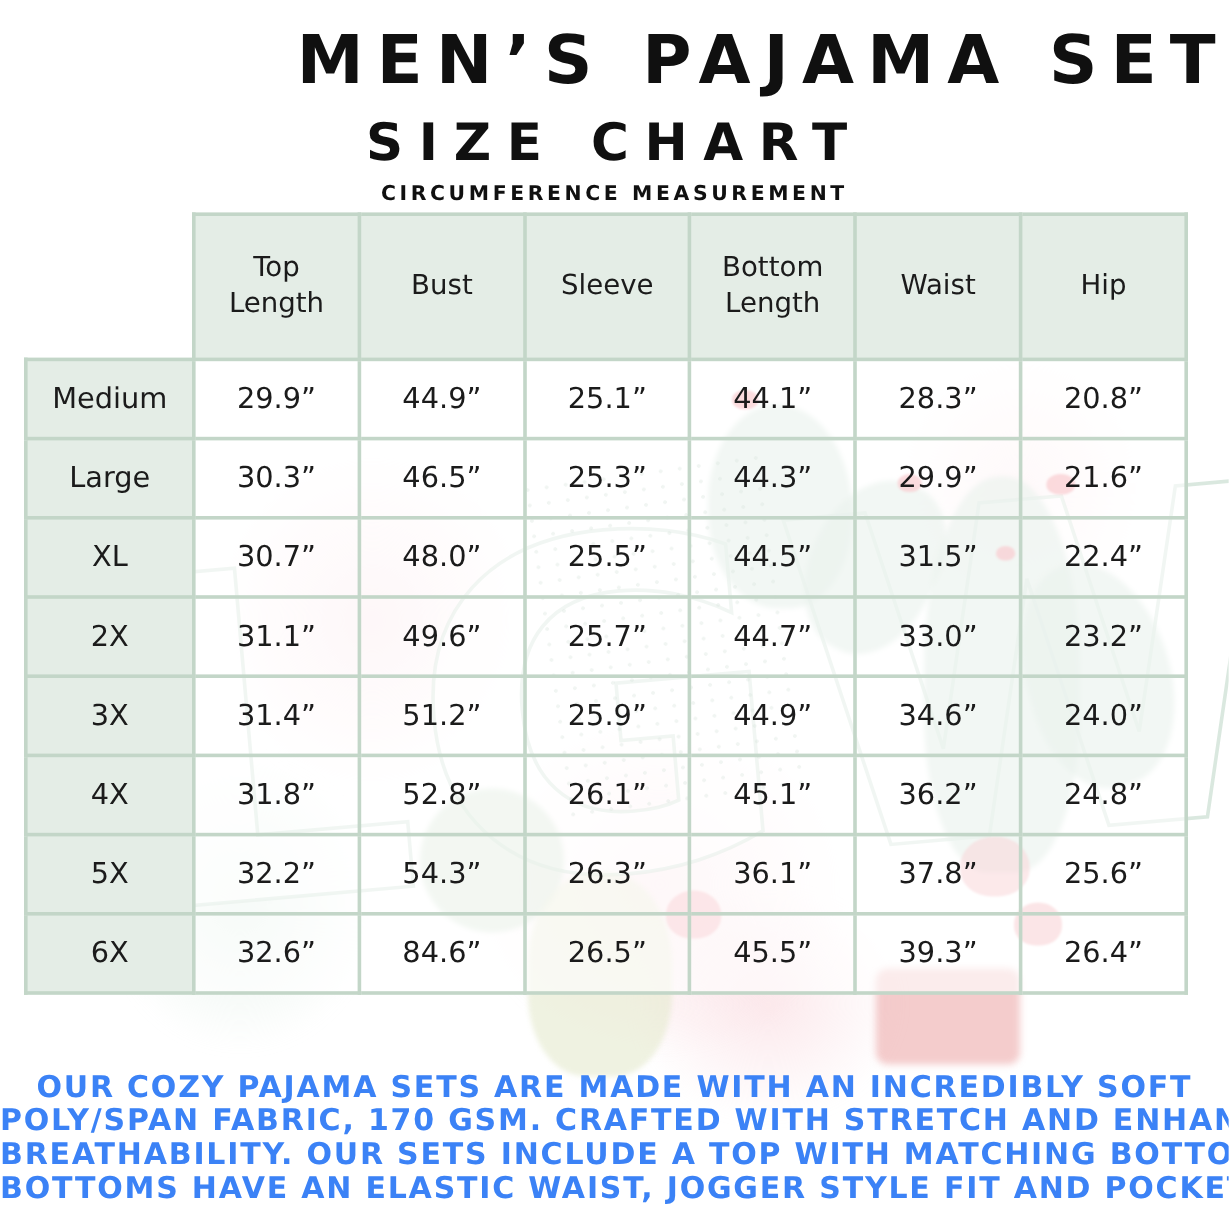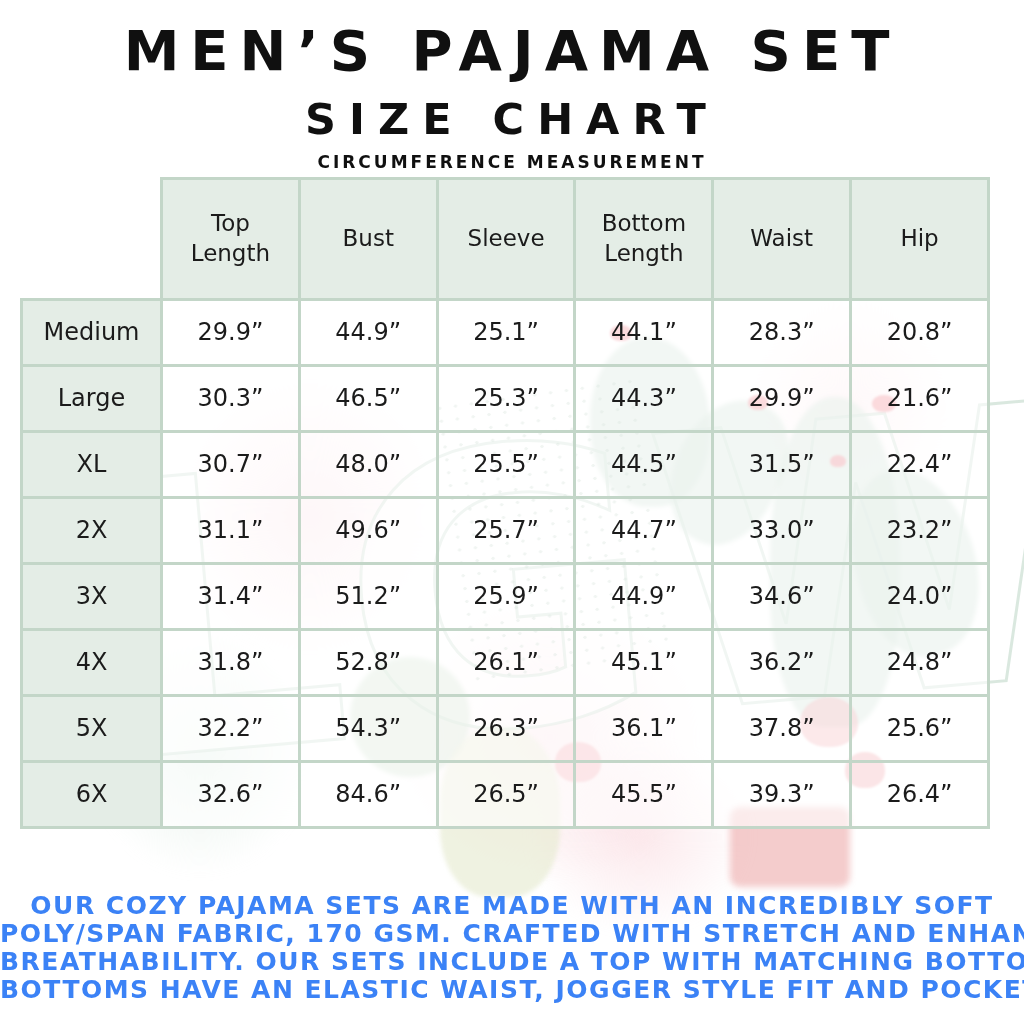--- a/index.html
+++ b/index.html
@@ -5,21 +5,21 @@
   * { margin:0; padding:0; box-sizing:border-box; }
   html,body { background:#ffffff; }
   .page {
     position:relative; width:1024px; height:1024px;
     background:#ffffff; overflow:hidden;
     font-family:"DejaVu Sans", sans-serif; color:#161616;
   }
   
   .title {
     position:absolute; top:18px; left:0; width:1024px;
-    text-align:center; font-size:56px; font-weight:700;
+    text-align:right; font-size:56px; font-weight:700;
     letter-spacing:11px; white-space:nowrap; color:#101010;
   }
   .subtitle {
     position:absolute; top:94px; left:0; width:1024px;
     text-align:center; font-size:43px; font-weight:700;
     letter-spacing:13px; color:#101010;
   }
   .measure-note {
     position:absolute; top:152px; left:0; width:1024px;
     text-align:center; font-size:17px; font-weight:700;

